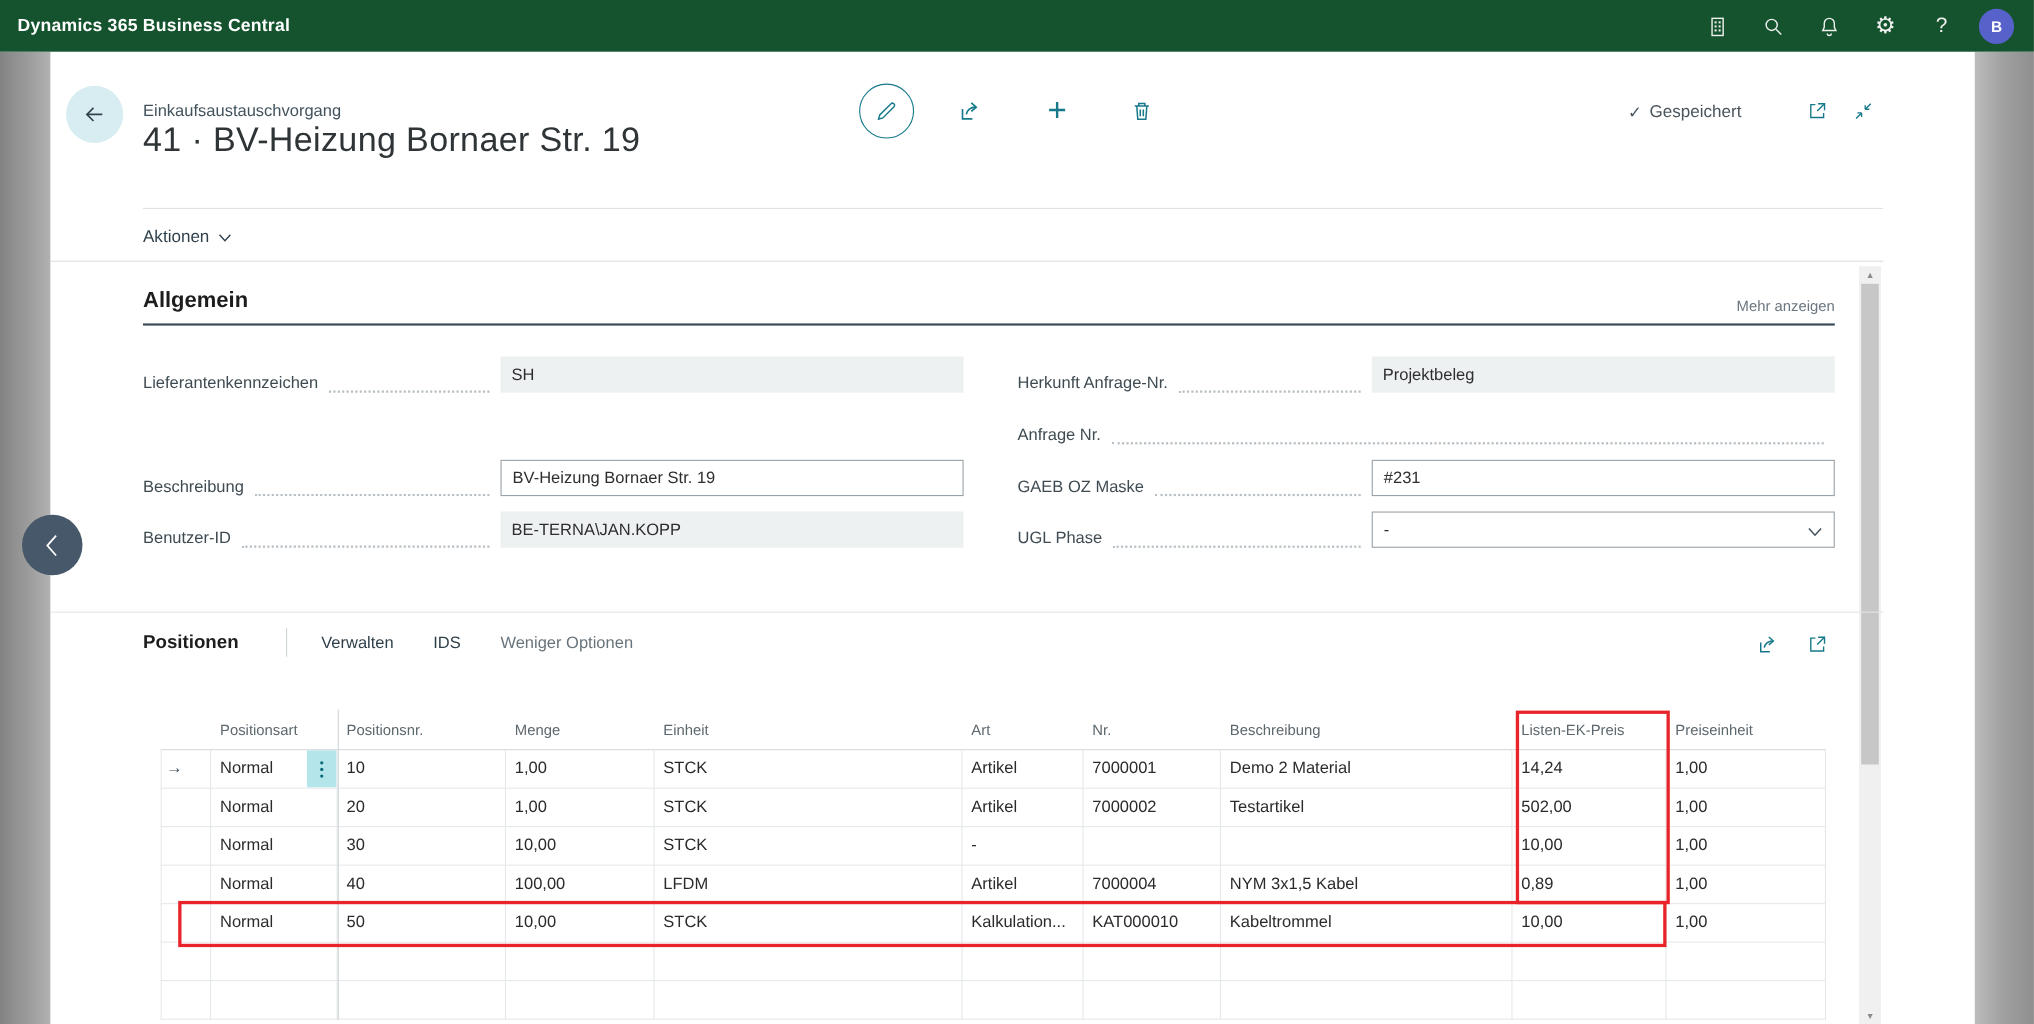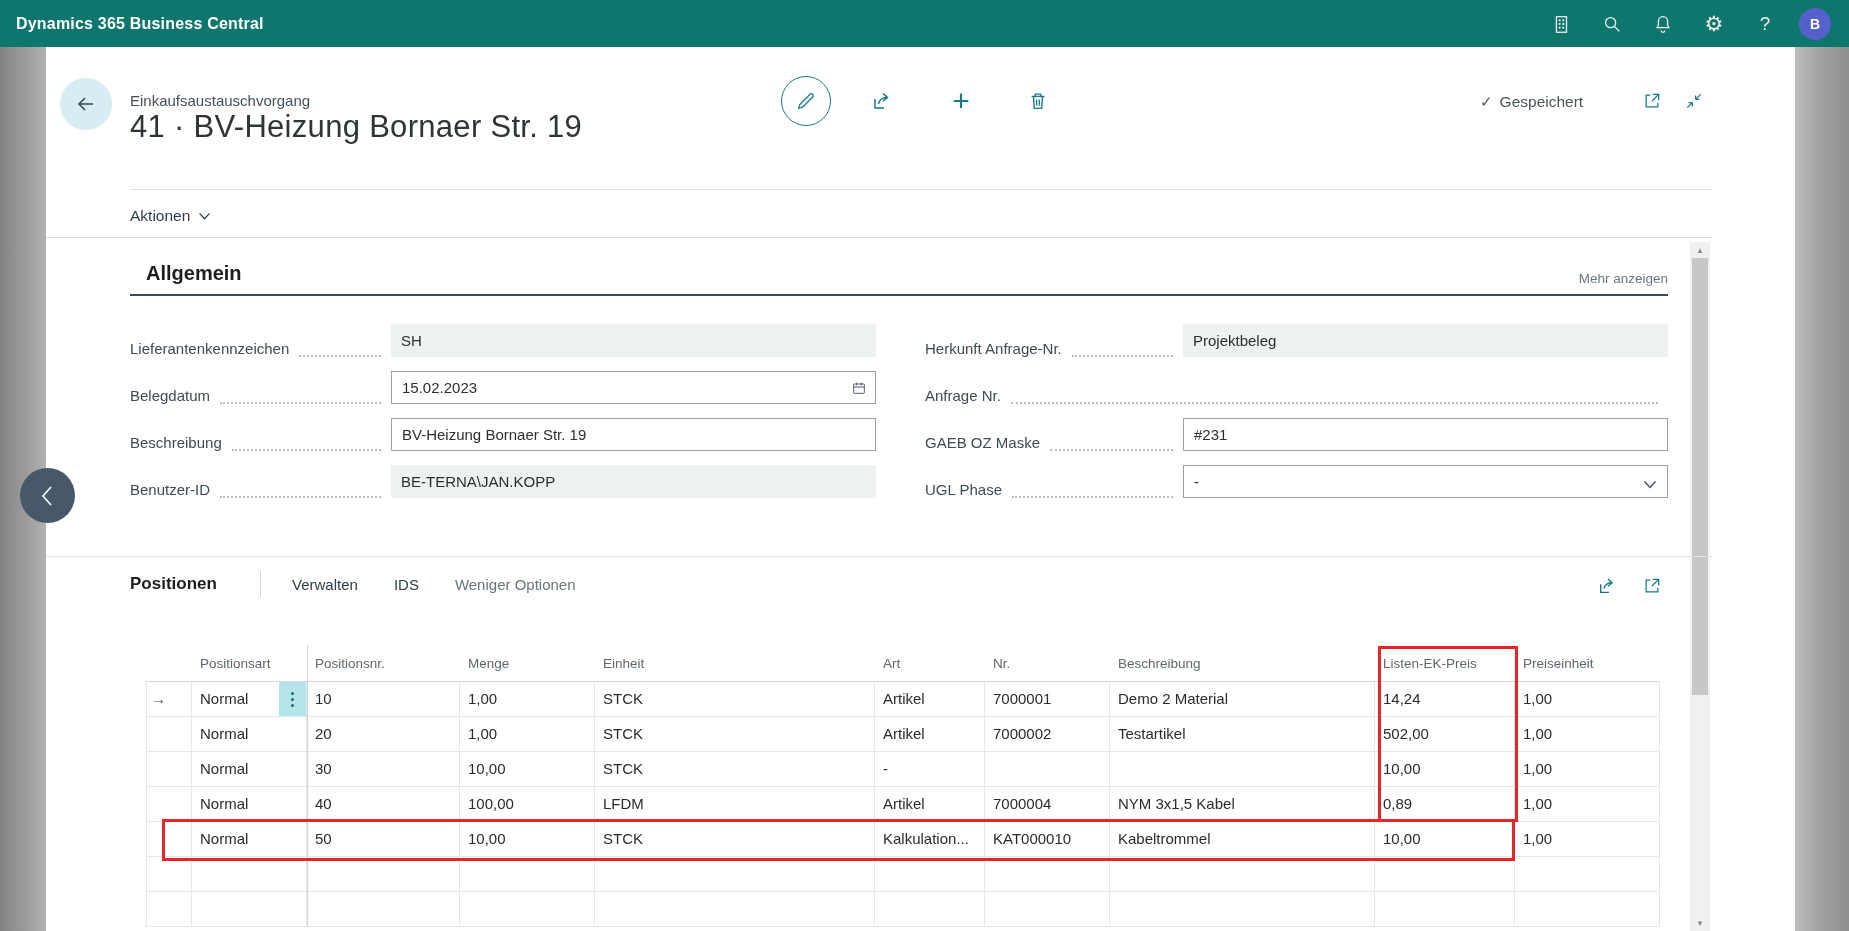--- a/index.html
+++ b/index.html
@@ -1,21 +1,21 @@
 <!DOCTYPE html>
 <html><head>
 <meta charset="utf-8">
 <style>
   * { margin:0; padding:0; box-sizing:border-box; }
   html,body { width:1849px; height:931px; overflow:hidden;
     font-family:"Liberation Sans", sans-serif; background:#ffffff; }
 
   
   .topbar { position:absolute; left:0; top:0; width:1849px; height:47px;
-    background:#0f766e; display:flex; align-items:center; z-index:50; }
+    background:#14532d; display:flex; align-items:center; z-index:50; }
   .topbar .brand { color:#ffffff; font-size:16px; font-weight:bold; margin-left:16px; letter-spacing:.2px; }
   .topbar .spacer { flex:1; }
   .tb-ic { width:34px; height:34px; display:flex; align-items:center; justify-content:center;
     margin-right:17px; color:#f0f0f0; cursor:pointer; }
   .tb-ic svg { stroke:#f0f0f0; fill:none; stroke-width:1.4; }
   .avatar { width:32px; height:32px; border-radius:50%; background:#5661c9; color:#fff;
     font-size:14px; font-weight:bold; display:flex; align-items:center; justify-content:center;
     margin-right:18px; cursor:pointer; }
 
   
@@ -58,28 +58,28 @@
   .actions-menu svg { stroke:#2e3f4a; fill:none; stroke-width:1.4; }
   .divider2 { position:absolute; left:0; top:190px; width:1666px; height:1px; background:#dcdfe1; }
 
   
   .vscroll { position:absolute; left:1644px; top:195px; width:20px; height:689px; background:#f0f0f0; }
   .vscroll .arr { position:absolute; left:0; width:20px; height:16px; color:#8a8a8a; font-size:8px;
     display:flex; align-items:center; justify-content:center; cursor:pointer; }
   .vscroll .thumb { position:absolute; left:2px; top:16px; width:16px; height:437px; background:#c7c7c7; cursor:pointer; }
 
   
-  .sec-h { position:absolute; left:84px; top:215px; font-size:20px; font-weight:bold; color:#1d1d1d; cursor:pointer;margin-left:16px; }
+  .sec-h { position:absolute; left:84px; top:215px; font-size:20px; font-weight:bold; color:#1d1d1d; cursor:pointer; }
   .more-link { position:absolute; right:127px; top:224px; font-size:13.5px; color:#6b7680; cursor:pointer; }
   .sec-underline { position:absolute; left:84px; top:247px; width:1538px; height:2px; background:#3c4b55; }
 
   .frow { position:absolute; height:33px; display:flex; align-items:flex-end; }
   .flabel { font-size:15px; color:#3f4b52; white-space:nowrap; }
   .dots { flex:1; height:0; border-bottom:2px dotted #b7bfc4; margin:6px 10px 0 10px; }
-  .fbox { width:485px; flex-shrink:0; height:33px; display:flex; align-items:center;
+  .fbox { width:421px; flex-shrink:0; height:33px; display:flex; align-items:center;
     padding:0 10px; font-size:15px; color:#2e2e2e; position:relative; }
   .fbox.ro { background:#eef1f2; }
   .fbox.ed { background:#ffffff; border:1px solid #99a2a8; cursor:text; }
   .fbox .tail-ic { position:absolute; right:8px; top:8px; width:16px; height:16px; }
   .fbox .tail-ic svg { stroke:#42525c; fill:none; stroke-width:1.4; }
 
   
   .pos-divider { position:absolute; left:0; top:509px; width:1666px; height:1px; background:#e4e4e4; }
   .pos-h { position:absolute; left:84px; top:527px; font-size:17px; font-weight:bold; color:#1d1d1d; cursor:pointer; }
   .pos-vsep { position:absolute; left:214px; top:524px; width:1px; height:26px; background:#cfd4d7; }
@@ -232,35 +232,20 @@
   <div class="more-link">Mehr anzeigen</div>
   <div class="sec-underline"></div>
 
   <div class="frow" style="top:277px; left:84px; width:746px;">
     <span class="flabel">Lieferantenkennzeichen</span>
     <span class="dots"></span>
     <div class="fbox ro">
         <span>SH</span>
       </div>
   </div>
-  <div class="frow" style="top:324px; left:84px; width:746px;">
-    <span class="flabel">Belegdatum</span>
-    <span class="dots"></span>
-    <div class="fbox ed">
-      <span>15.02.2023</span>
-      <span class="tail-ic">
-        <svg width="16" height="16" viewBox="0 0 24 24">
-            <rect x="4" y="6" width="16" height="14" rx="1"></rect>
-            <path d="M4 10.5h16"></path>
-            <path d="M8.5 4v4"></path>
-            <path d="M15.5 4v4"></path>
-          </svg>
-      </span>
-    </div>
-  </div>
   <div class="frow" style="top:371px; left:84px; width:746px;">
     <span class="flabel">Beschreibung</span>
     <span class="dots"></span>
     <div class="fbox ed">
         <span>BV-Heizung Bornaer Str. 19</span>
       </div>
   </div>
   <div class="frow" style="top:418px; left:84px; width:746px;">
     <span class="flabel">Benutzer-ID</span>
     <span class="dots"></span>

